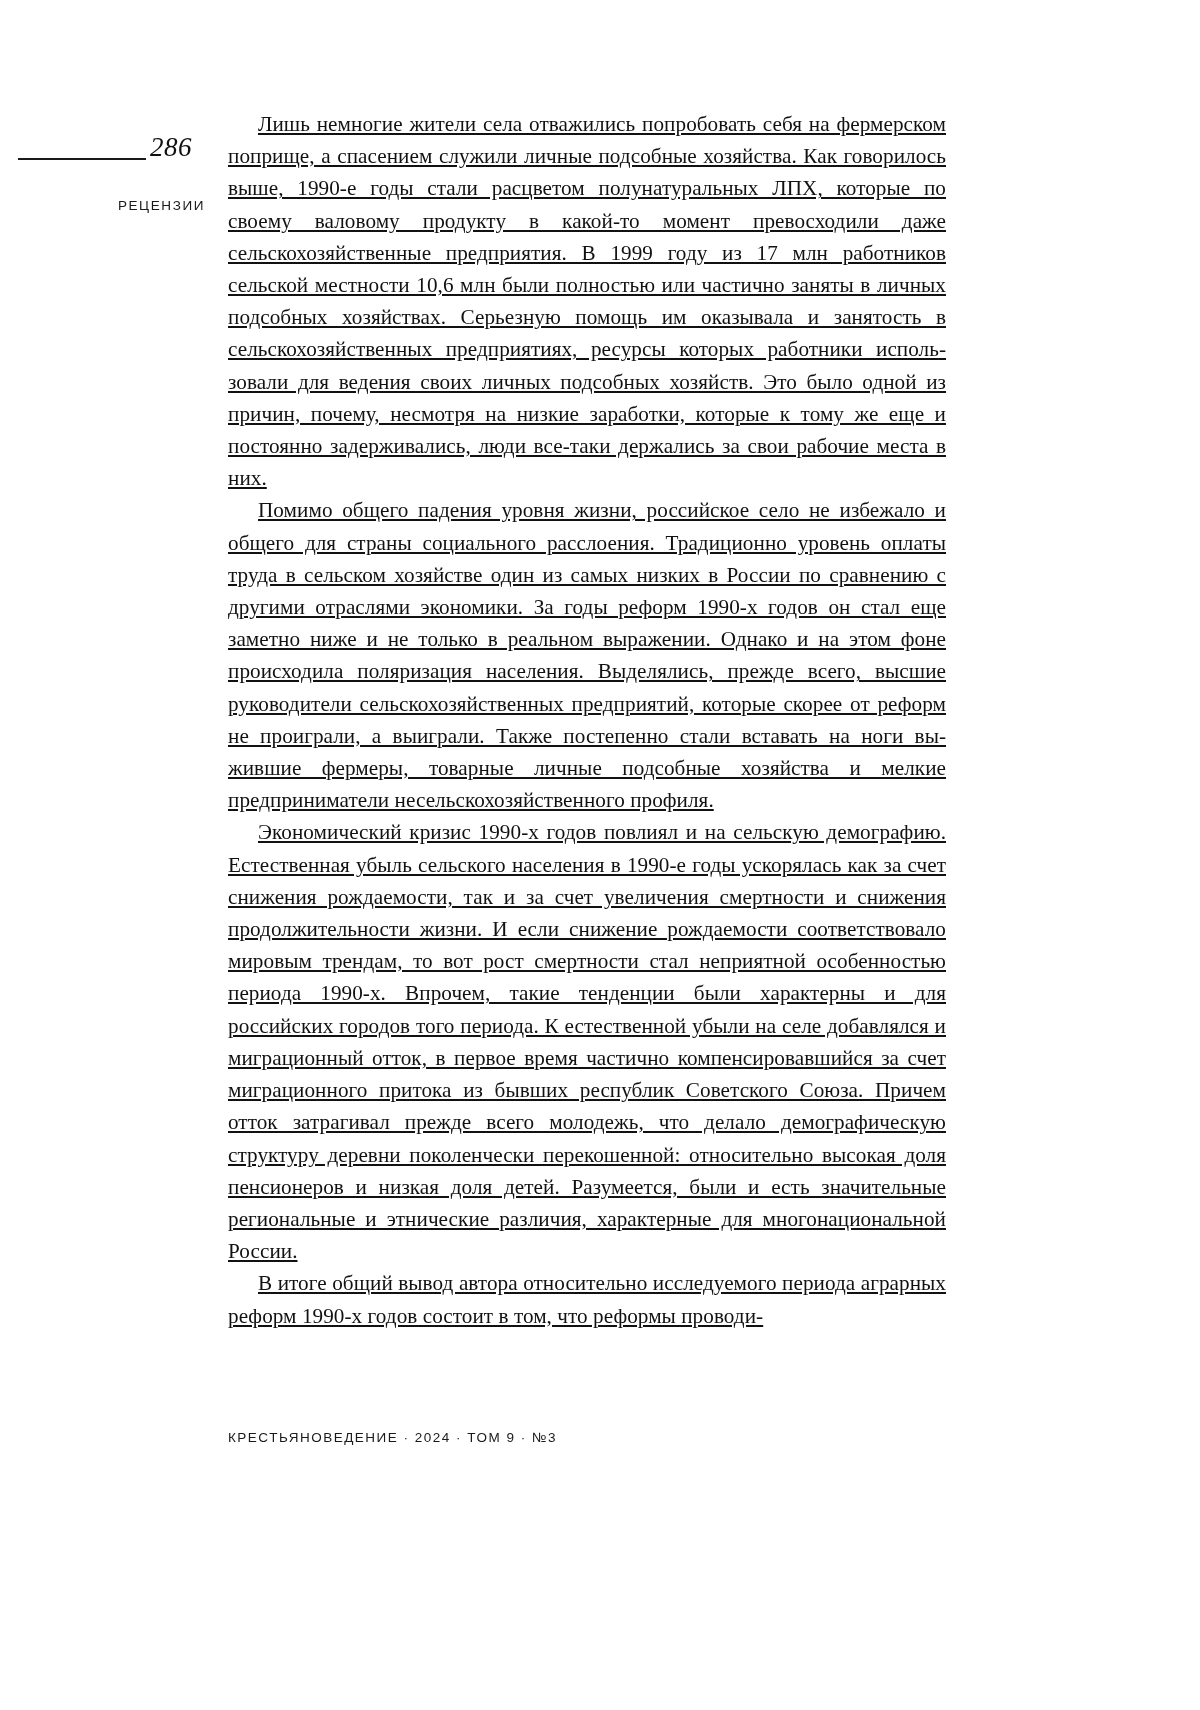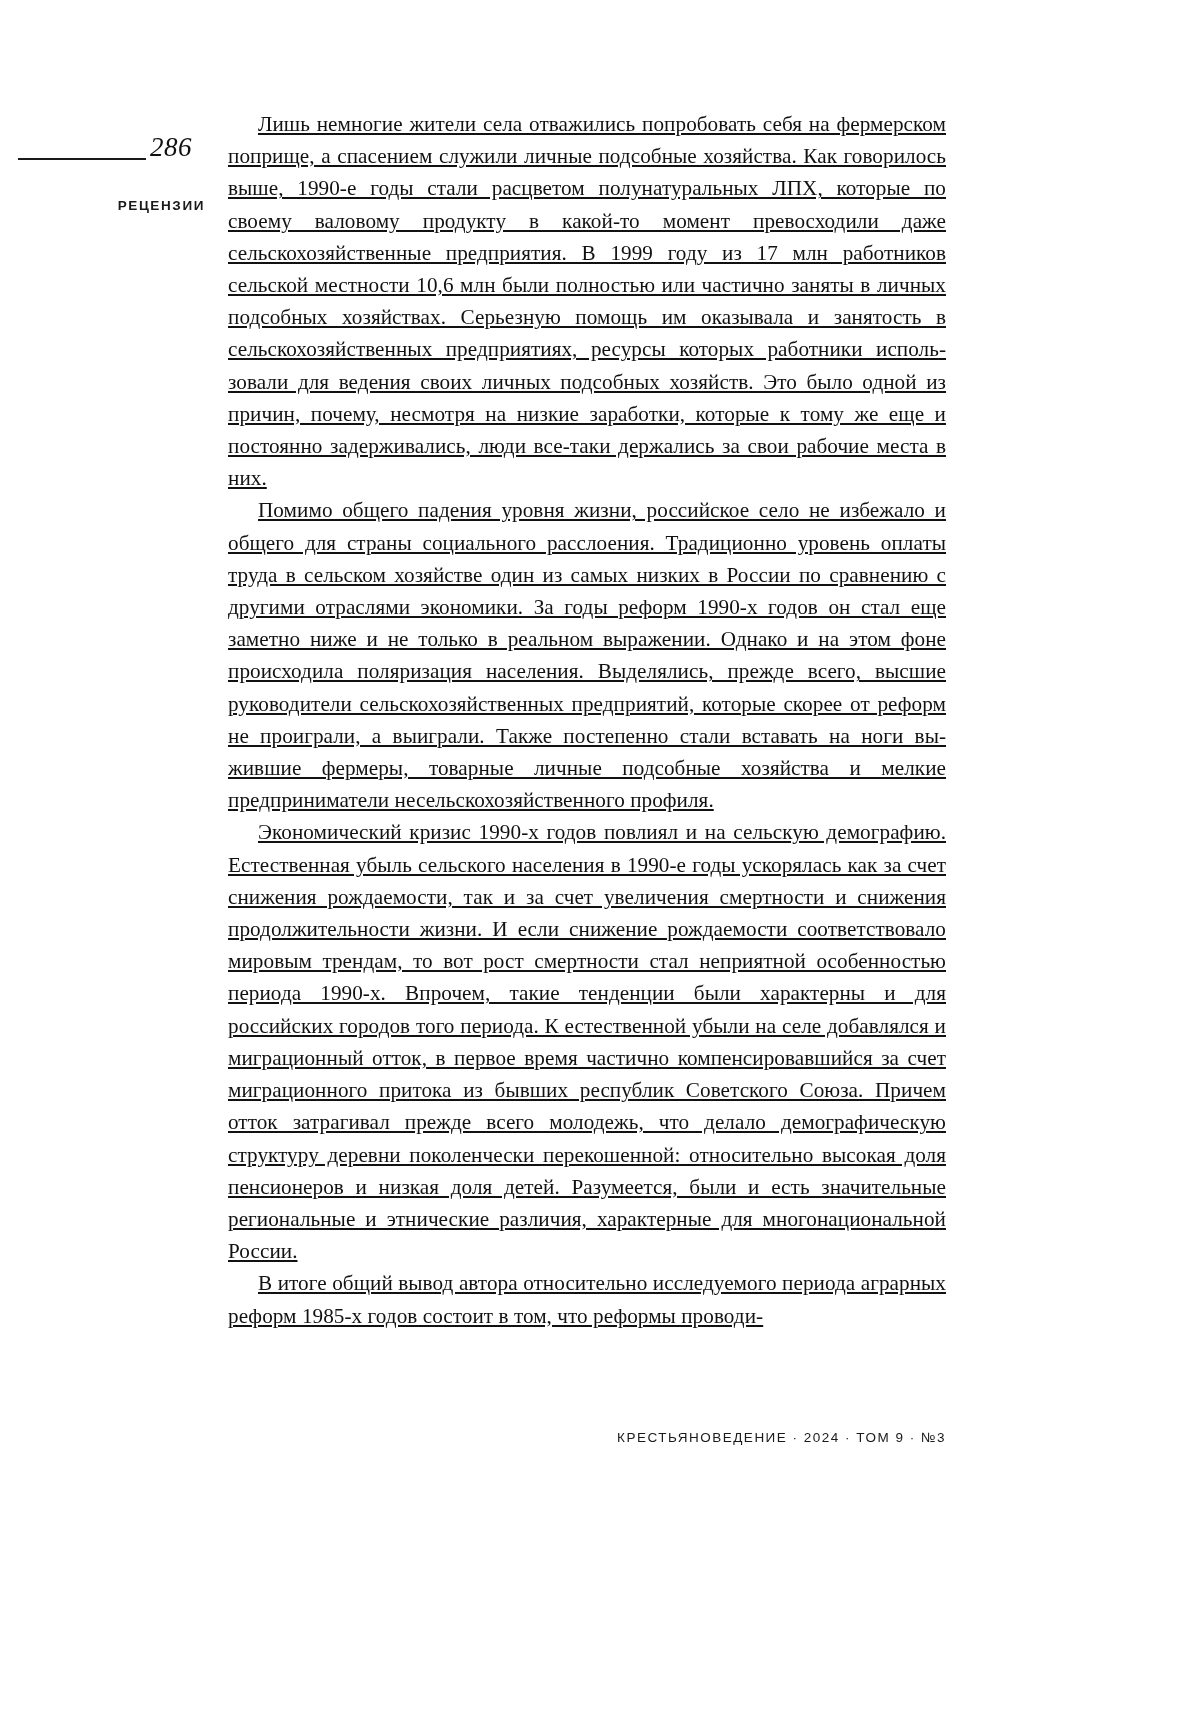--- a/index.html
+++ b/index.html
@@ -56,21 +56,20 @@
   .running-head {
     position: absolute;
     left: 0;
     top: 178px;
     width: 205px;
     text-align: right;
     font-family: "Liberation Sans", sans-serif;
     font-size: 13.5px;
     letter-spacing: 1.6px;
     color: #1a1a1a;
-    font-weight: bold;
   }
 
   
   .text-col {
     position: absolute;
     left: 228px;
     top: 108px;
     width: 718px;
   }
 
@@ -89,21 +88,21 @@
     text-indent: 30px;
     text-decoration: underline;
   }
 
   
   .footer {
     position: absolute;
     left: 228px;
     top: 1430px;
     width: 718px;
-    text-align: right;
+    text-align: left;
     font-family: "Liberation Sans", sans-serif;
     font-size: 13.5px;
     letter-spacing: 1.5px;
     color: #1a1a1a;
   }
 </style>
 </head>
 <body>
 
 <div class="page">
@@ -111,18 +110,18 @@
   <div class="margin-col">
     <div class="rule"></div>
     <div class="folio">286</div>
     <div class="running-head">РЕЦЕНЗИИ</div>
   </div>
 
   <div class="text-col">
     <p class="indent">Лишь немногие жители села отважились попробовать себя на фермерском поприще, а спасением служили личные подсобные хозяйства. Как говорилось выше, 1990‑е годы стали расцветом по­лунатуральных ЛПХ, которые по своему валовому продукту в ка­кой‑то момент превосходили даже сельскохозяйственные предпри­ятия. В 1999 году из 17 млн работников сельской местности 10,6 млн были полностью или частично заняты в личных подсобных хозяй­ствах. Серьезную помощь им оказывала и занятость в сельскохо­зяйственных предприятиях, ресурсы которых работники исполь­зовали для ведения своих личных подсобных хозяйств. Это было одной из причин, почему, несмотря на низкие заработки, которые к тому же еще и постоянно задерживались, люди все‑таки держа­лись за свои рабочие места в них.</p>
     <p class="indent">Помимо общего падения уровня жизни, российское село не из­бежало и общего для страны социального расслоения. Традиционно уровень оплаты труда в сельском хозяйстве один из самых низких в России по сравнению с другими отраслями экономики. За годы реформ 1990‑х годов он стал еще заметно ниже и не только в реаль­ном выражении. Однако и на этом фоне происходила поляризация населения. Выделялись, прежде всего, высшие руководители сель­скохозяйственных предприятий, которые скорее от реформ не про­играли, а выиграли. Также постепенно стали вставать на ноги вы­жившие фермеры, товарные личные подсобные хозяйства и мелкие предприниматели несельскохозяйственного профиля.</p>
     <p class="indent">Экономический кризис 1990‑х годов повлиял и на сельскую де­мографию. Естественная убыль сельского населения в 1990‑е годы ускорялась как за счет снижения рождаемости, так и за счет уве­личения смертности и снижения продолжительности жизни. И если снижение рождаемости соответствовало мировым трендам, то вот рост смертности стал неприятной особенностью периода 1990‑х. Впрочем, такие тенденции были характерны и для российских го­родов того периода. К естественной убыли на селе добавлялся и ми­грационный отток, в первое время частично компенсировавшийся за счет миграционного притока из бывших республик Советского Союза. Причем отток затрагивал прежде всего молодежь, что дела­ло демографическую структуру деревни поколенчески перекошен­ной: относительно высокая доля пенсионеров и низкая доля детей. Разумеется, были и есть значительные региональные и этнические различия, характерные для многонациональной России.</p>
-    <p class="indent">В итоге общий вывод автора относительно исследуемого периода аграрных реформ 1985‑х годов состоит в том, что реформы проводи-</p>
+    <p class="indent">В итоге общий вывод автора относительно исследуемого периода аграрных реформ 1990‑х годов состоит в том, что реформы проводи-</p>
   </div>
 
   <div class="footer">КРЕСТЬЯНОВЕДЕНИЕ · 2024 · ТОМ 9 · №3</div>
 
 </div>
 
 </body></html>

